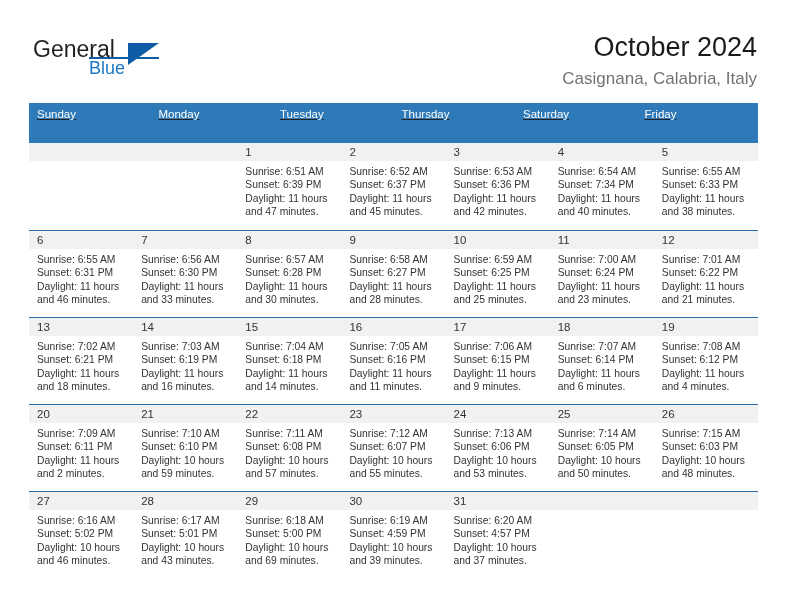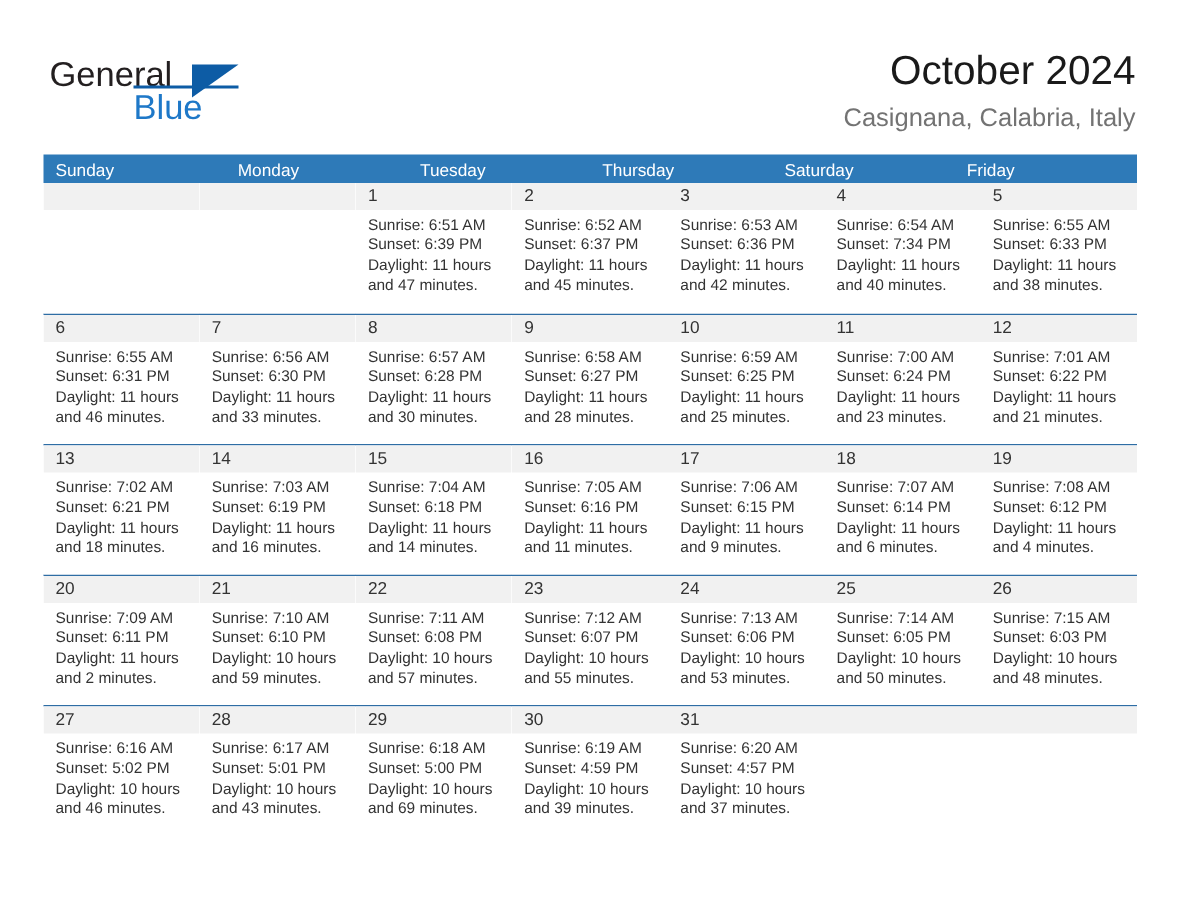--- a/index.html
+++ b/index.html
@@ -45,21 +45,21 @@
     top: 0;
     font-size: 23px;
     letter-spacing: 0px;
     color: #231f20;
     font-family: "Liberation Sans", sans-serif;
   }
   .logo-blue {
     position: absolute;
     left: 56px;
     top: 22px;
-    font-size: 23px;
+    font-size: 18px;
     color: #1e78c8;
     font-family: "Liberation Sans", sans-serif;
   }
   .logo-tri {
     position: absolute;
     left: 95px;
     top: 7px;
     width: 0;
     height: 0;
     border-left: 31px solid #0d5ca5;
@@ -99,22 +99,23 @@
   .calendar {
     position: absolute;
     left: 29px;
     top: 103px;
     width: 729px;
   }
 
   .weekday-row {
     display: flex;
     width: 729px;
-    height: 19px;
+    height: 40px;
     background: #2e7ab8;
+    text-decoration: underline;
   }
   .weekday {
     flex: 1 1 0;
     color: #ffffff;
     font-size: 11.5px;
     line-height: 22px;
     padding-left: 8px;
     white-space: nowrap;
     overflow: hidden;
   }

